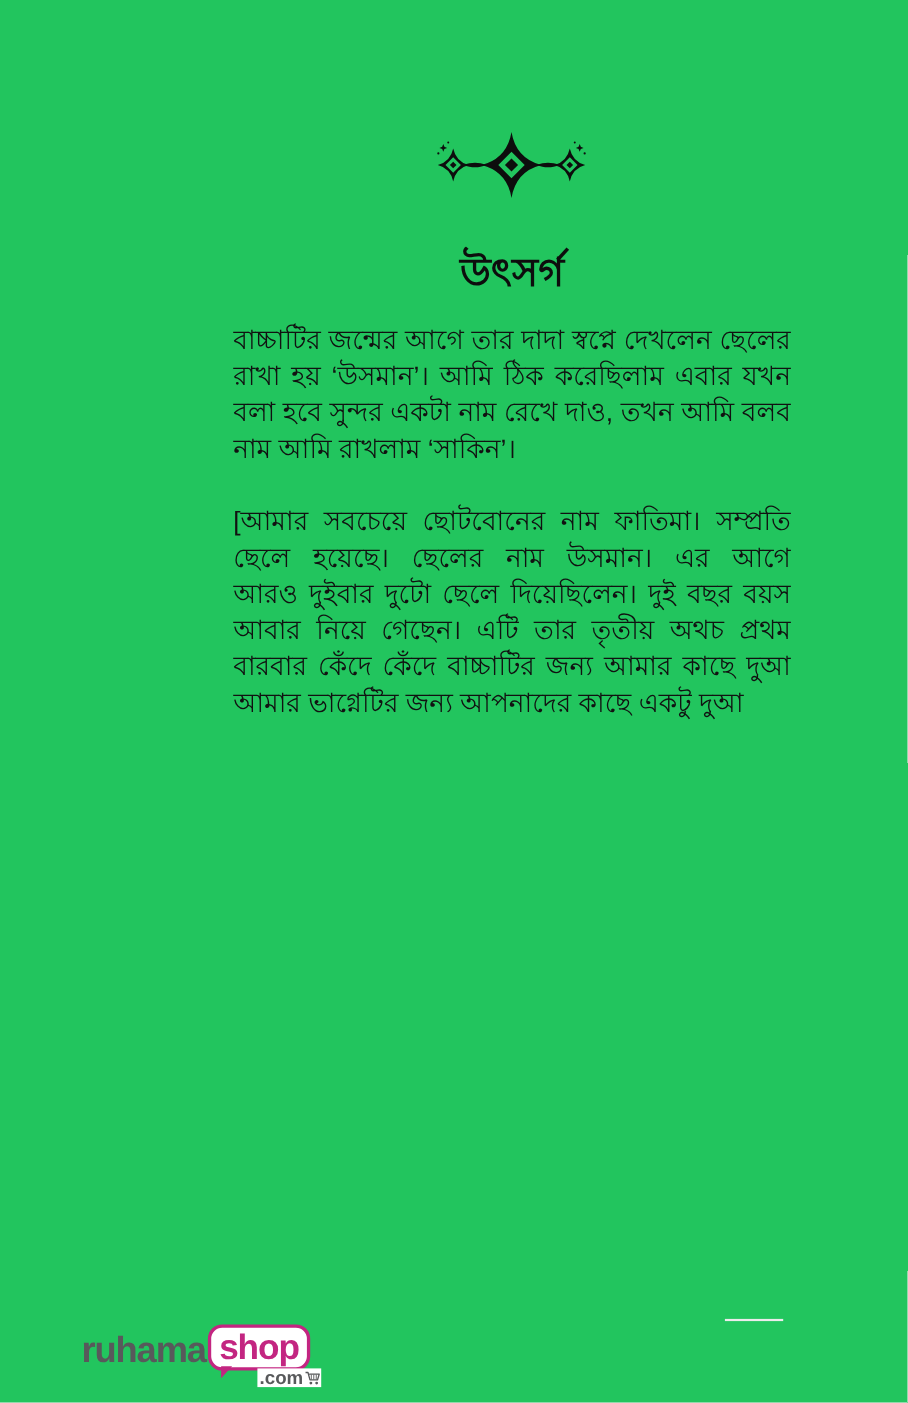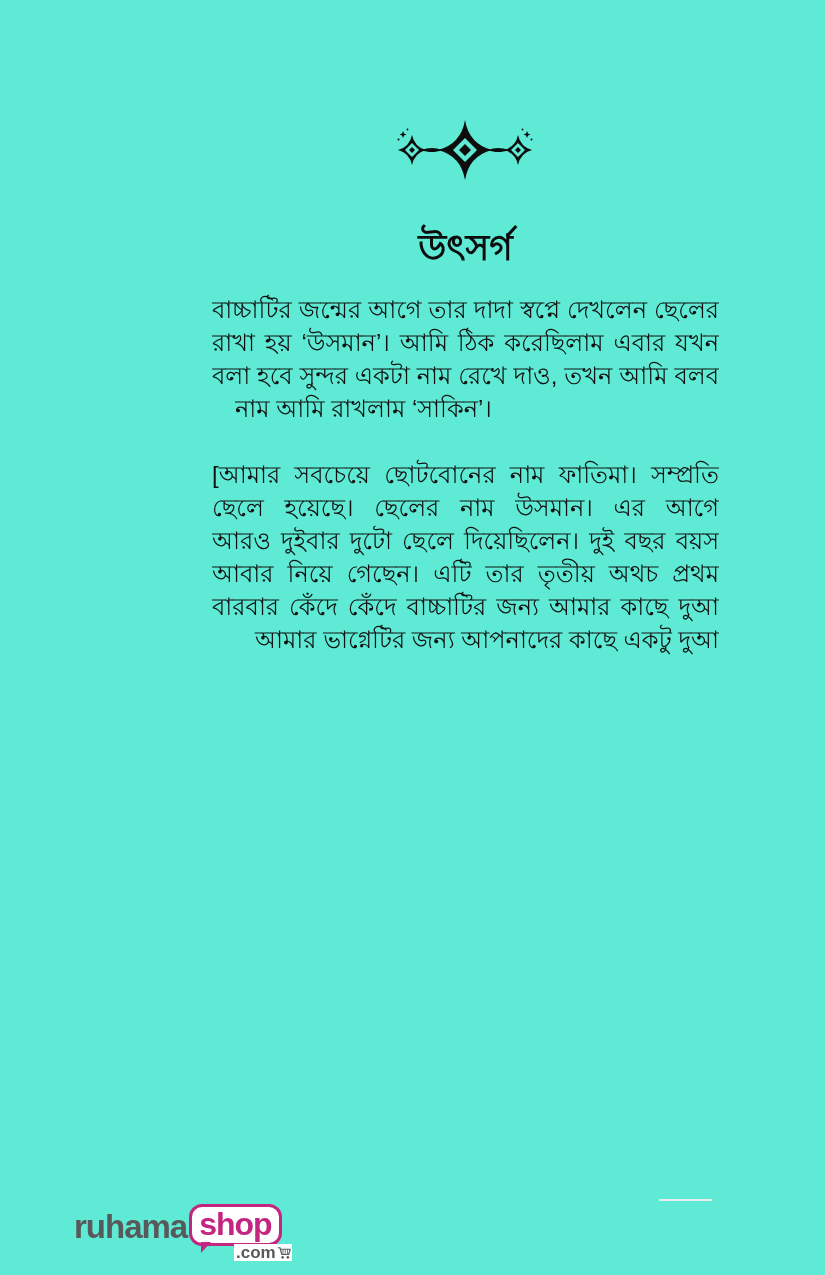--- a/index.html
+++ b/index.html
@@ -1,19 +1,19 @@
 <!DOCTYPE html>
 <html style="--logo-pink: #c32581; --logo-gray: #58595b;"><head>
 <meta charset="utf-8">
 <style>
   html,body{margin:0;padding:0;background:#e9e9e9;}
   .page{
     position:relative;
     width:825px;height:1275px;
-    background:#5eead4;
+    background:#22c55e;
     margin:0 auto;
     overflow:hidden;
     font-family:"Liberation Sans", sans-serif;
     color:#101010;
   }
   .ornament{
     position:absolute;
     left:395px;top:118px;
     width:140px;height:64px;
   }
@@ -35,23 +35,22 @@
     color:#111111;
   }
   .line{
     text-align:justify;
     text-align-last:justify;
     white-space:normal;
     height:33px;
     overflow:hidden;
   }
   .line.last{
-    text-align:right;
+    text-align:left;
     text-align-last:left;
-    margin-left:23px;
   }
   .para-gap{height:33px;}
   
   .logo{
     position:absolute;
     left:54px;top:1204px;
     display:flex;
     align-items:center;
   }
   .brand{

